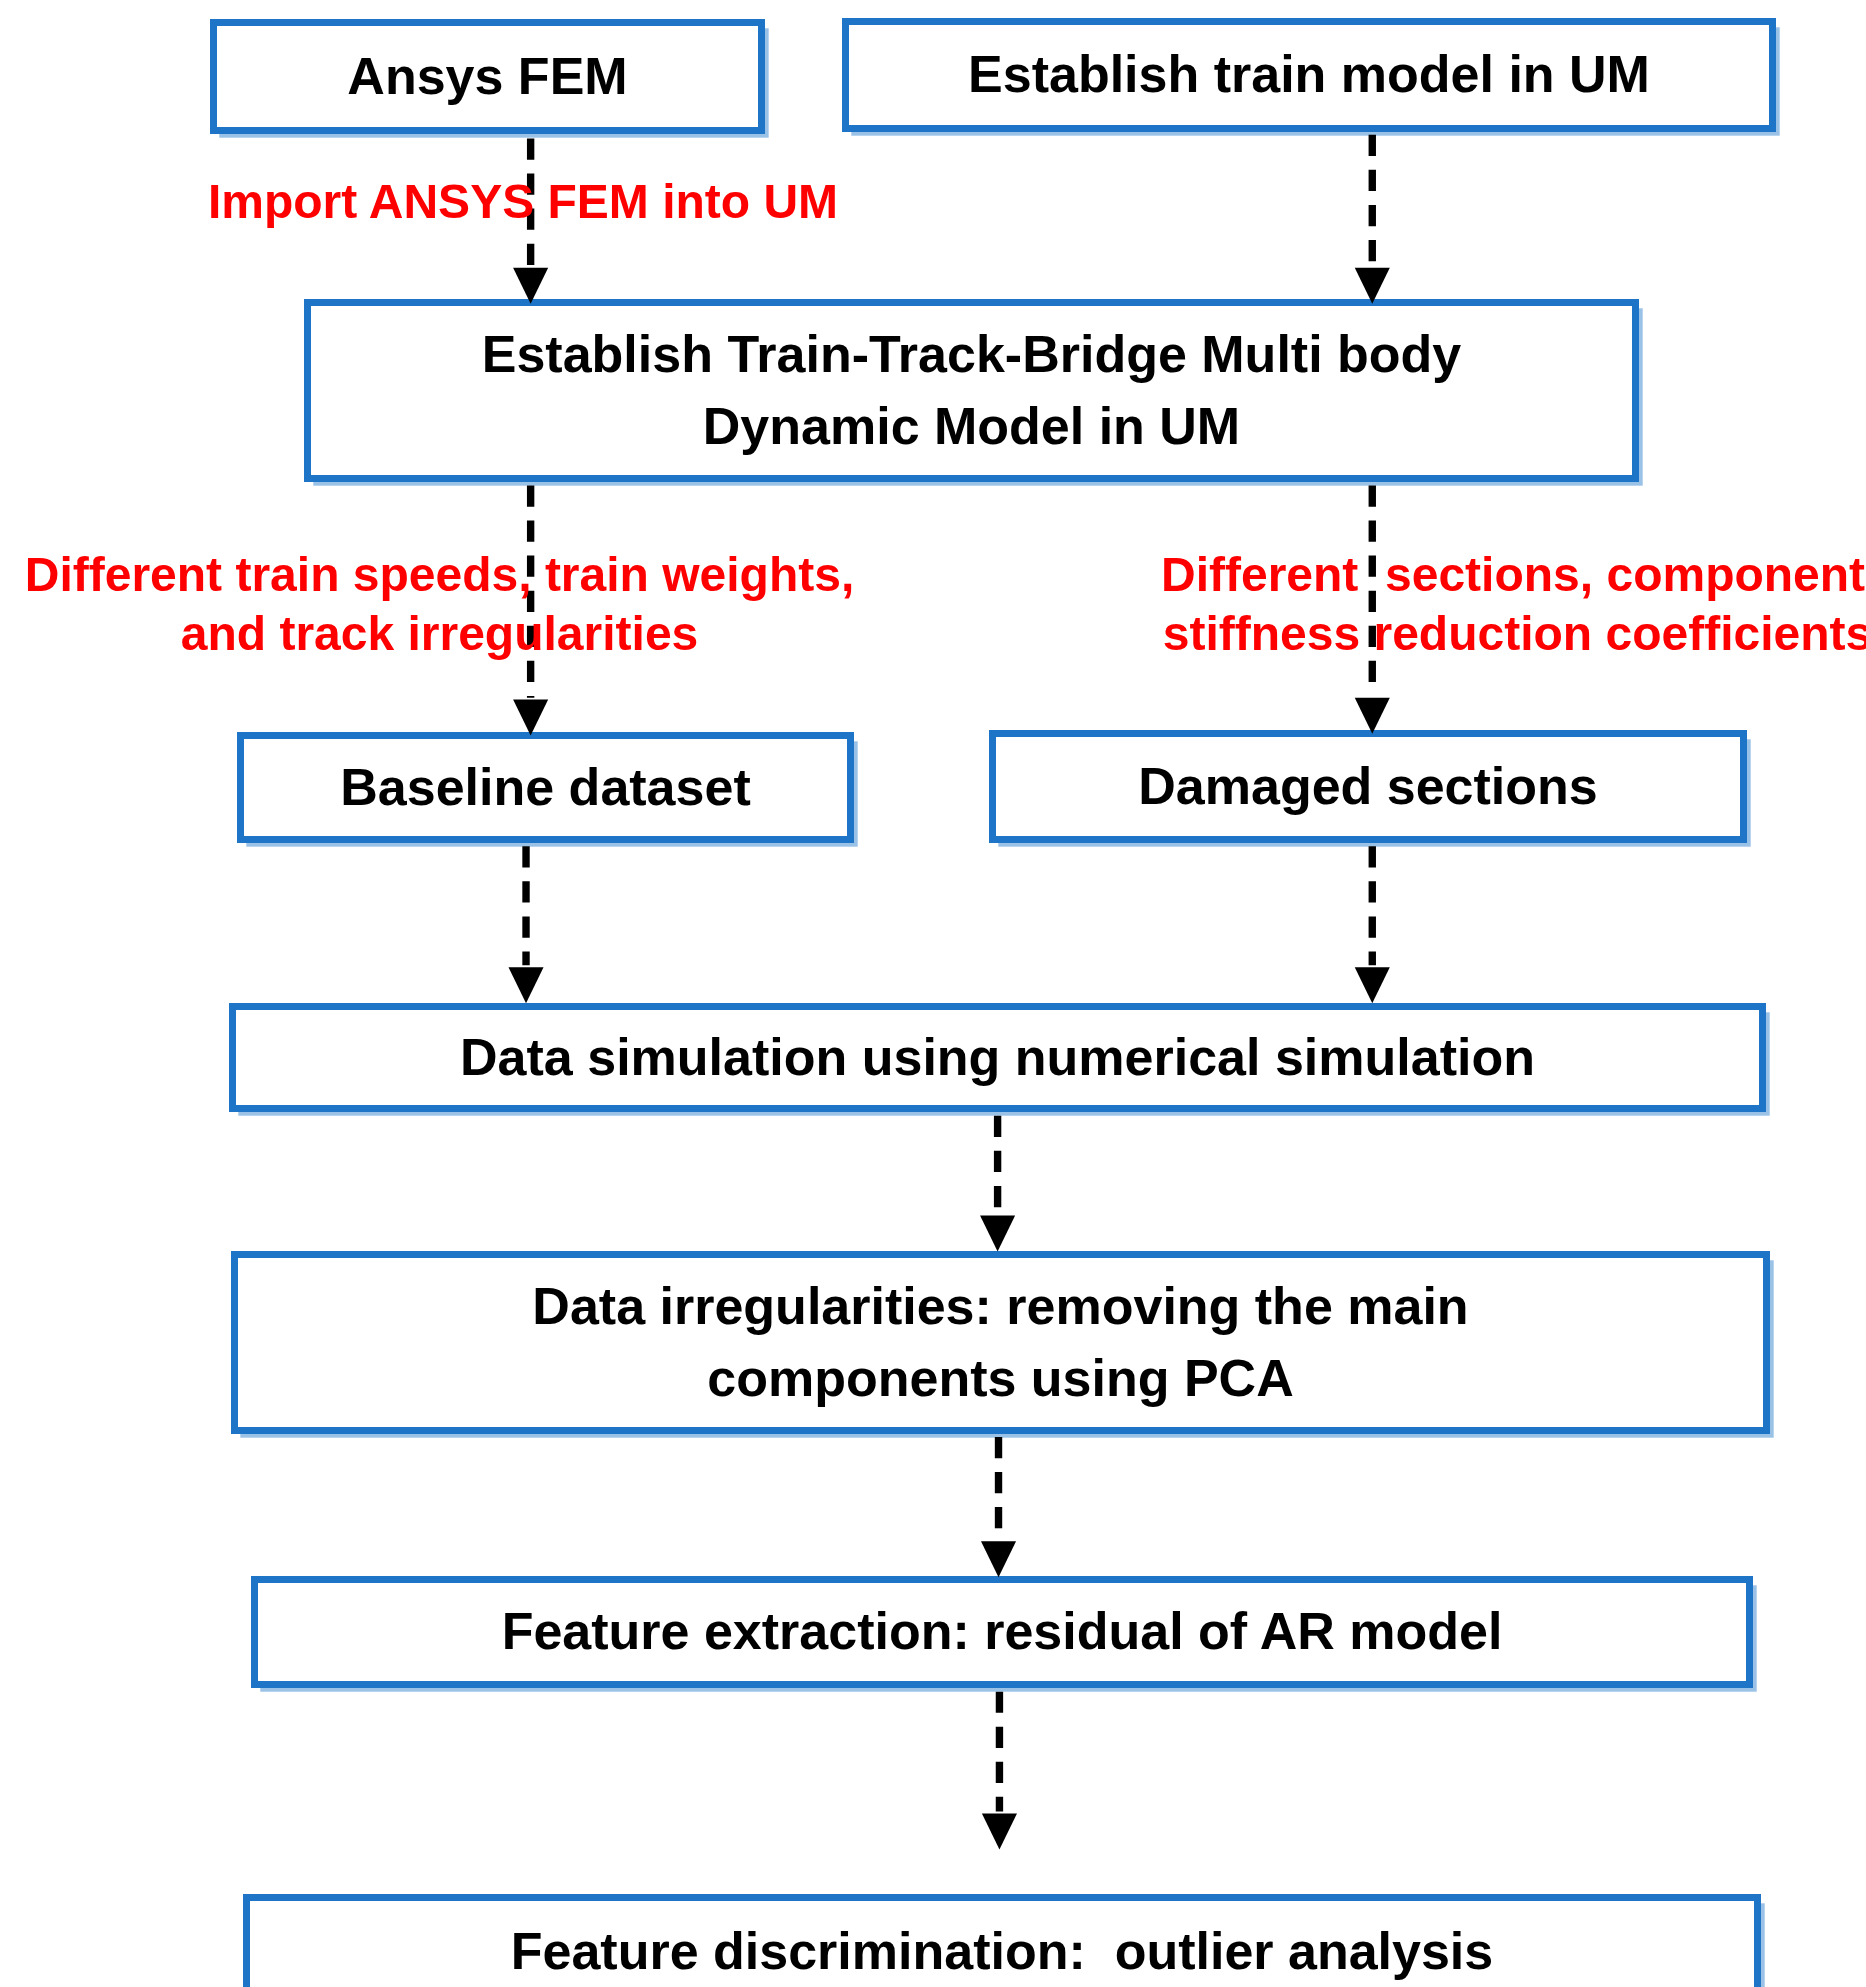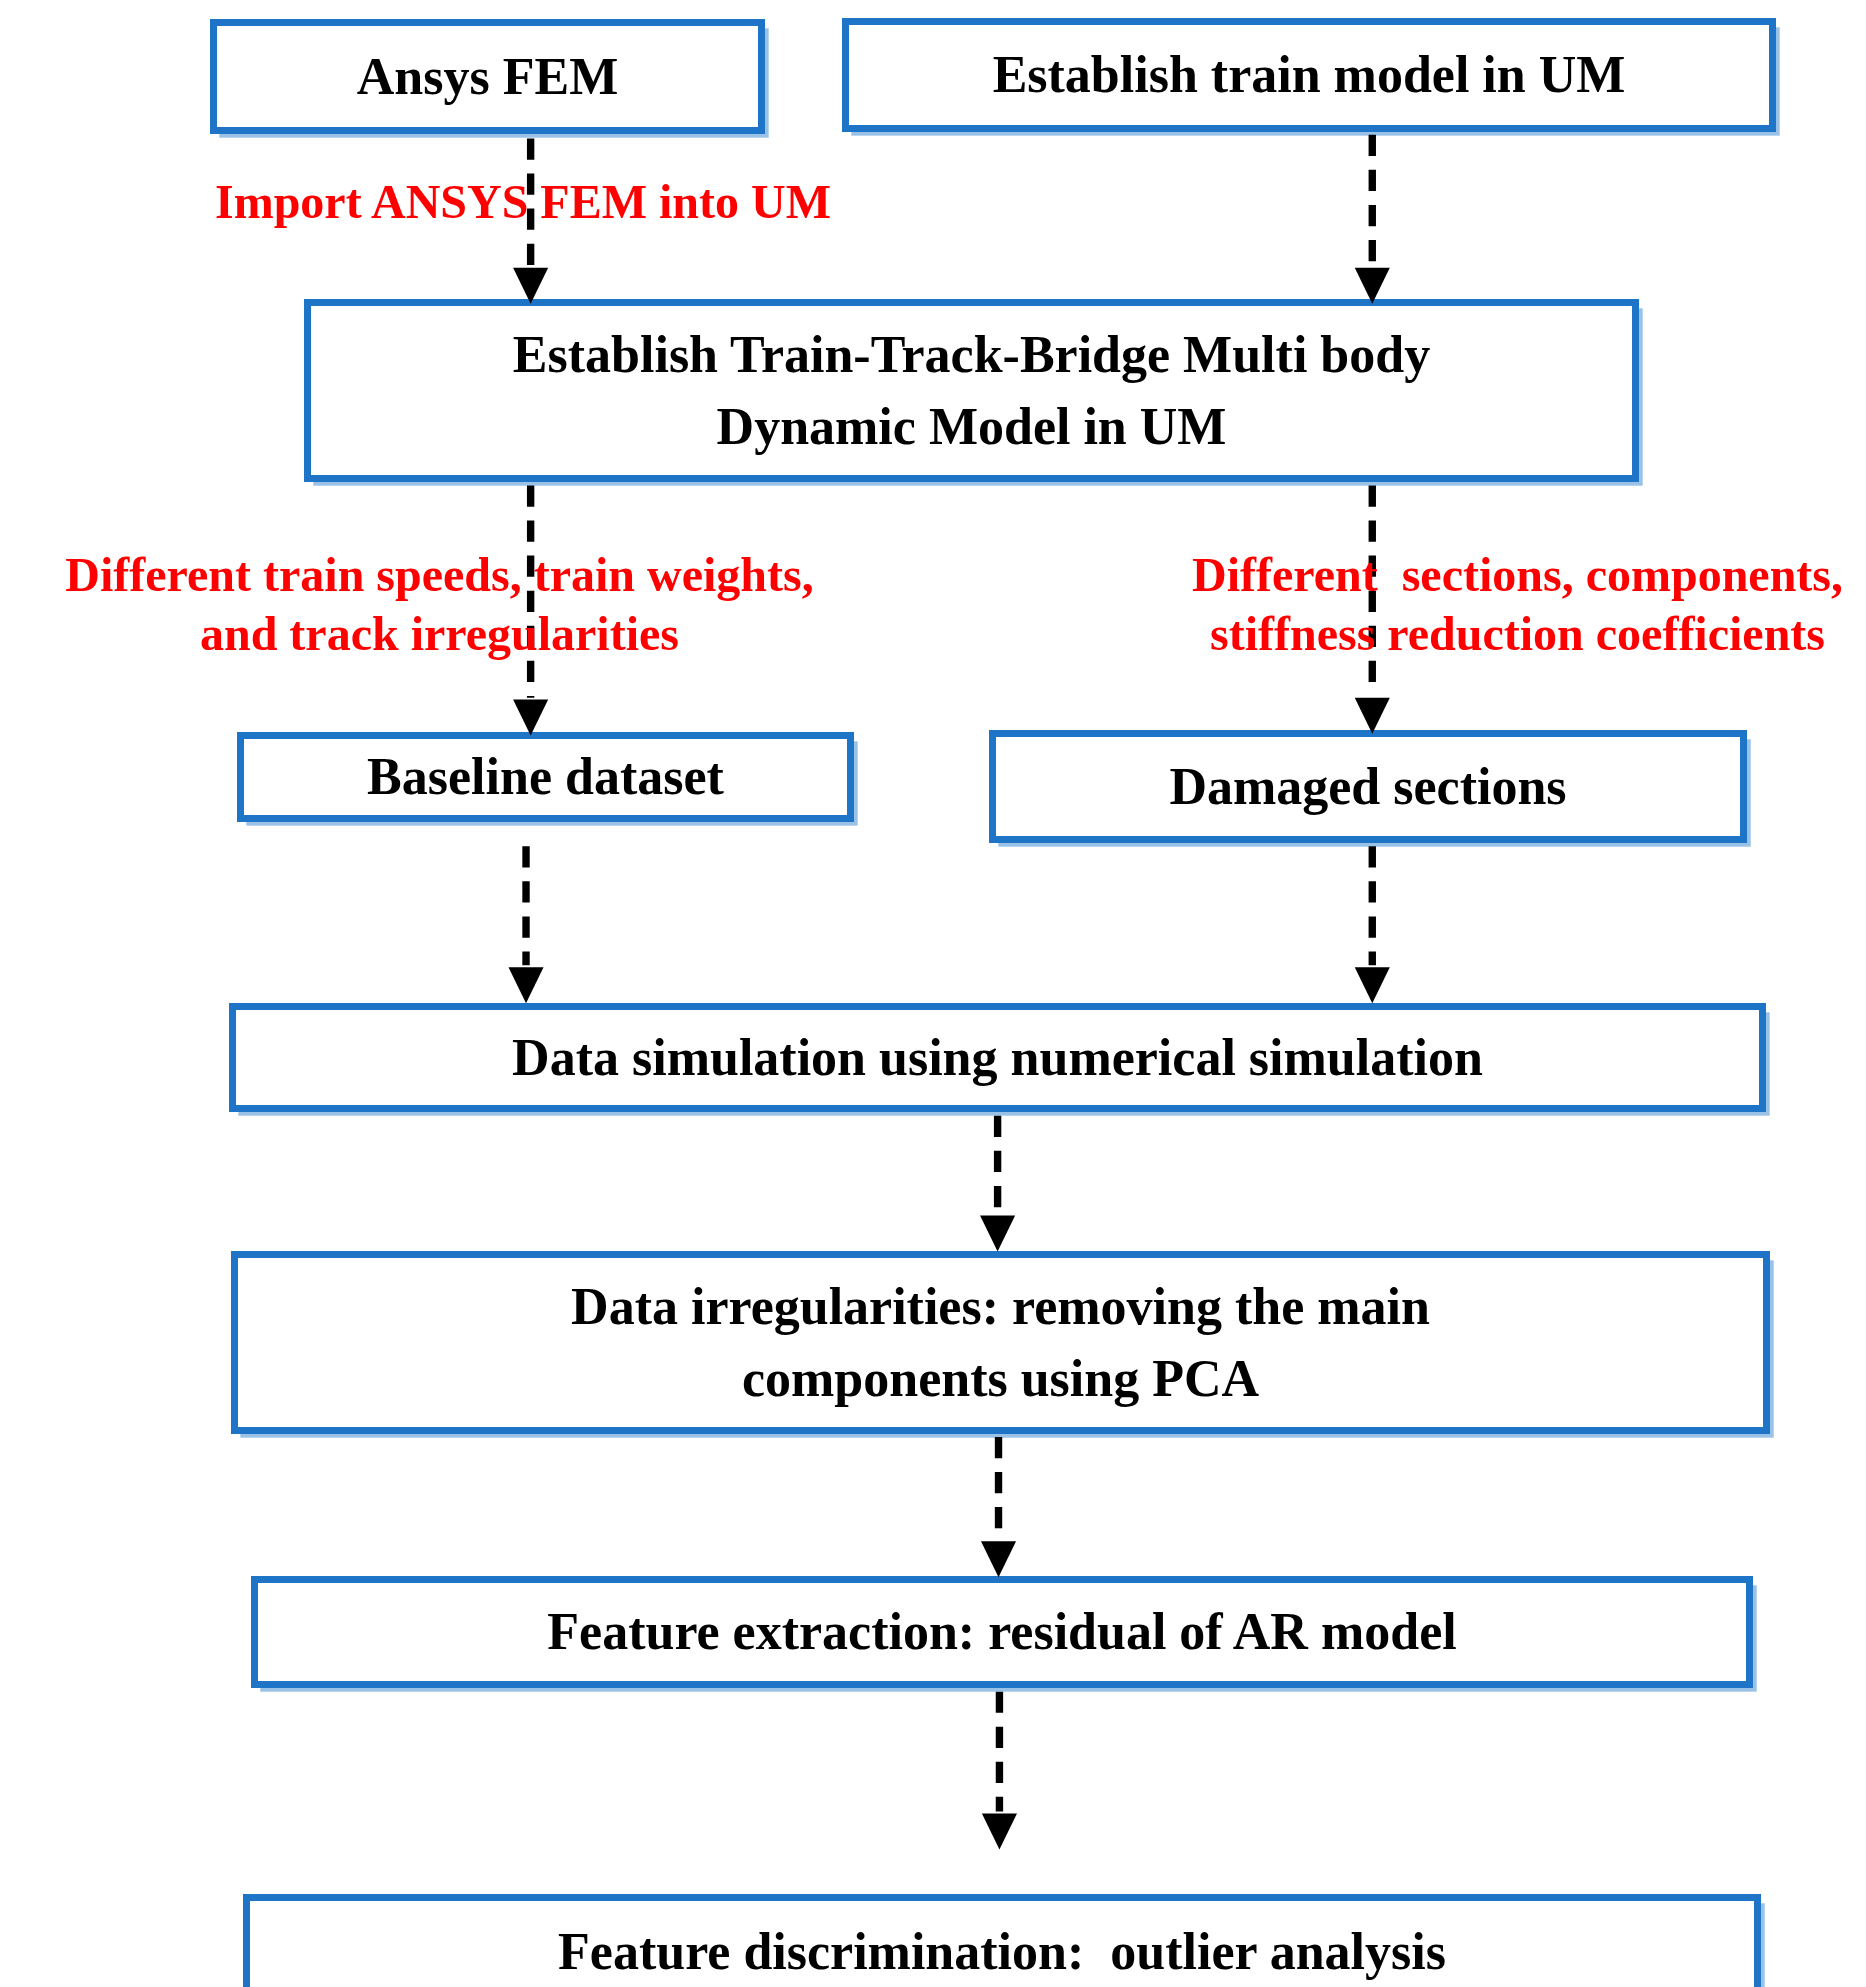--- a/index.html
+++ b/index.html
@@ -2,21 +2,21 @@
 <html style="--background: #ffffff; --box-border: #1e75c8; --box-text: #000000; --annotation: #ff0000; --arrow: #000000;font-size:14.8px"><head>
 <meta charset="utf-8">
 <style>
   html, body { margin: 0; padding: 0; background: #ffffff; }
   .canvas {
     position: relative;
     width: 1866px;
     height: 1987px;
     background: var(--background, #ffffff);
     overflow: hidden;
-    font-family: Liberation Serif, serif;
+    font-family: Liberation Sans, sans-serif;
   }
   svg.arrows {
     position: absolute;
     left: 0; top: 0;
     width: 1866px; height: 1987px;
     color: var(--arrow, #000000);
     z-index: 3;
     pointer-events: none;
   }
   svg.arrows line {
@@ -53,21 +53,21 @@
     font-size: 48px;
     line-height: 59px;
     color: var(--annotation, #ff0000);
     z-index: 4;
     pointer-events: none;
   }
   
   #node-ansys    { left: 210px;  top: 19.4px;   width: 555px;  height: 115px; }
   #node-train    { left: 842px;  top: 17.5px;   width: 934px; height: 114px; }
   #node-model    { left: 304px;  top: 299px;  width: 1335px; height: 183px; }
-  #node-baseline { left: 237px;  top: 732px;  width: 617px;  height: 90px; text-align: center; }
+  #node-baseline { left: 237px;  top: 732px;  width: 617px;  height: 111px; text-align: center; }
   #node-damaged  { left: 989px; top: 730px;  width: 758px;  height: 113px; }
   #node-acq      { left: 229px;  top: 1003px; width: 1537px; height: 109px; }
   #node-pre      { left: 231px;  top: 1251px; width: 1539px; height: 183px; }
   #node-ext      { left: 251px;  top: 1576px; width: 1502px; height: 112px; }
   #node-disc     { left: 243px;  top: 1846px; width: 1518px; height: 115px; margin-top: 48px; }
   
   #ann-import { left: 190px;  top: 172px; width: 666px; }
   #ann-left   { left: 24px;   top: 545px; width: 831px; }
   #ann-right  { left: 1161px; top: 545px; width: 713px; }
 </style>

